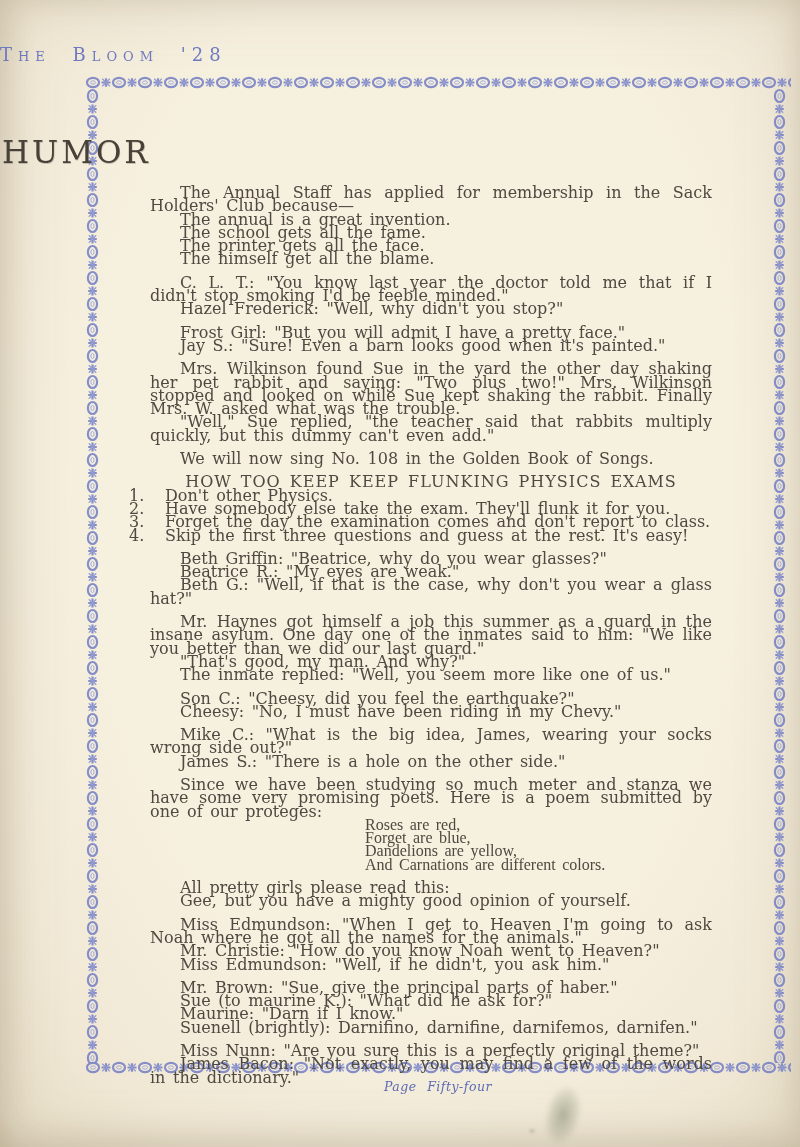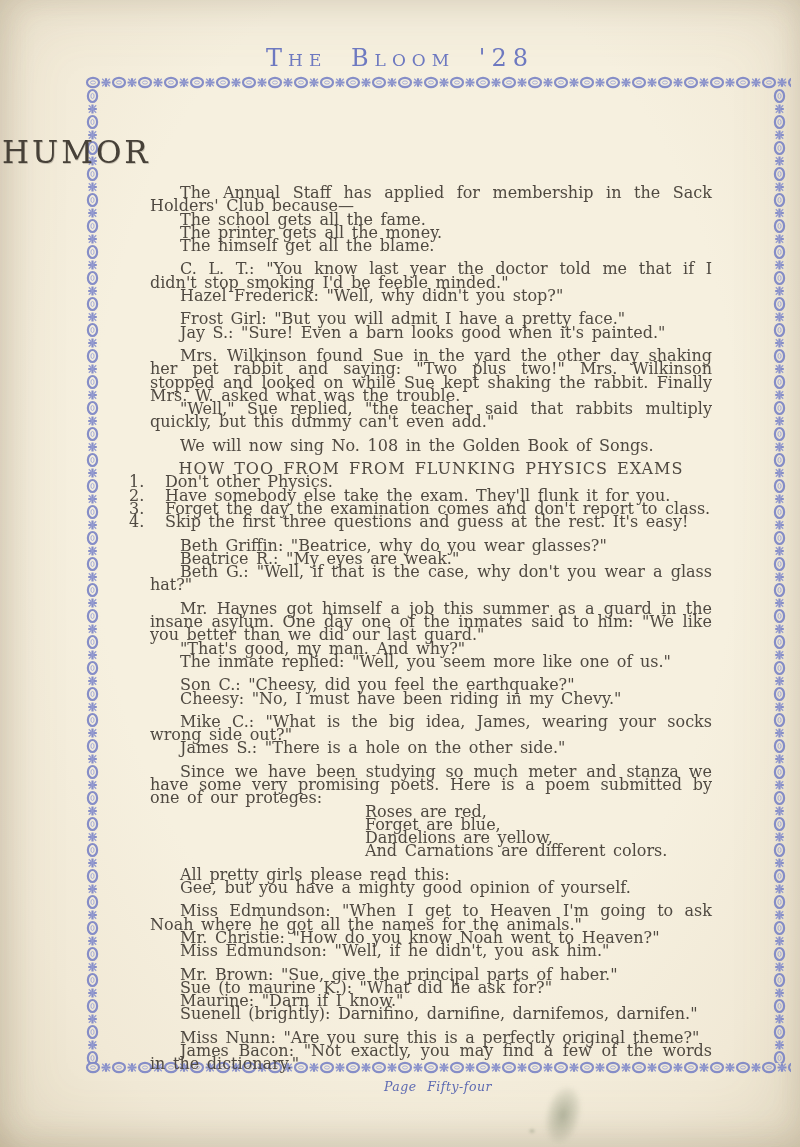--- a/index.html
+++ b/index.html
@@ -5,22 +5,22 @@
   html,body{margin:0;padding:0;}
   body{font-family:"DejaVu Serif", serif; background:#e8e0cc;}
   .page{
     position:relative; width:800px; height:1147px; overflow:hidden;
     background:
       radial-gradient(ellipse at 52% 42%, #f6f0df 55%, #f1e9d6 80%, #e9e0ca 97%, #e2d8c0 100%);
     box-shadow: inset 0 0 70px rgba(120,100,68,.16), inset 8px 0 30px rgba(120,100,68,.10), inset 0 -10px 30px rgba(120,100,68,.10);
     color:#4f4941;
   }
   .masthead{
-    position:absolute; top:44px; left:0; width:100%; text-align:center;
-    font-variant:small-caps; font-size:24px; letter-spacing:6px; word-spacing:10px;
+    position:absolute; top:44px; left:0; width:100%; 
+    font-variant:small-caps; font-size:18px; letter-spacing:6px; word-spacing:10px;
     color:#6e79c0;
   }
   .frame{position:absolute; opacity:.92;}
   .frame-top{left:85px; top:74px;}
   .frame-bottom{left:85px; top:1059px;}
   .frame-left{left:84px; top:88px;}
   .frame-right{left:771px; top:88px;}
   .humor-title{
     position:absolute; top:134px; left:2px; width:100%; text-align:left;
     font-size:31px; letter-spacing:3px; color:#474138;
@@ -31,21 +31,21 @@
     font-size:16px; line-height:13.3px; word-spacing:2.5px;
   }
   .content p{margin:0;}
   .para{text-indent:30px; text-align:justify;}
   .block{margin-top:10px;}
   .tight p{margin:0;}
   .phys-head{text-align:center; letter-spacing:1px; word-spacing:3px;}
   .list-item{display:flex; margin-left:-21px;}
   .list-item .num{width:36px; flex:0 0 36px;}
   .list-item .txt{flex:1;}
-  .poem-lines{margin-left:215px;}
+  .poem-lines{margin-left:215px;font-family:Liberation Serif, serif;}
   .footer{
     position:absolute; left:85px; top:1079px; width:706px; text-align:center;
     font-style:italic; font-size:12.5px; letter-spacing:0.5px; word-spacing:6px;
     color:#5d6ab2;
   }
   .smudge{
     position:absolute; left:546px; top:1086px; width:34px; height:58px;
     background: radial-gradient(ellipse at 50% 50%, rgba(100,112,84,.45), rgba(100,112,84,.15) 55%, transparent 75%);
     filter: blur(2px); transform: rotate(14deg);
   }
@@ -106,22 +106,23 @@
       </defs>
     <rect width="17" height="975" fill="url(#chR)"></rect>
   </svg>
 
   <div class="humor-title">HUMOR</div>
 
   <div class="content">
 
     <div class="tight">
       <p class="para">The Annual Staff has applied for membership in the Sack Holders' Club because—</p>
+      <p class="para">The annual is a great invention.</p>
       <p class="para">The school gets all the fame.</p>
-      <p class="para">The printer gets all the money.</p>
+      <p class="para">The printer gets all the face.</p>
       <p class="para">The himself get all the blame.</p>
     </div>
 
     <div class="tight block">
       <p class="para">C. L. T.:  "You know last year the doctor told me that if I didn't stop smoking I'd be feeble minded."</p>
       <p class="para">Hazel Frederick:  "Well, why didn't you stop?"</p>
     </div>
 
     <div class="tight block">
       <p class="para">Frost Girl:  "But you will admit I have a pretty face."</p>
@@ -131,21 +132,21 @@
     <div class="tight block">
       <p class="para">Mrs. Wilkinson found Sue in the yard the other day shaking her pet rabbit and saying:  "Two plus two!"  Mrs. Wilkinson stopped and looked on while Sue kept shaking the rabbit.  Finally Mrs. W. asked what was the trouble.</p>
       <p class="para">"Well," Sue replied, "the teacher said that rabbits multiply quickly, but this dummy can't even add."</p>
     </div>
 
     <div class="tight block">
       <p class="para">We will now sing No. 108 in the Golden Book of Songs.</p>
     </div>
 
     <div class="tight block">
-      <p class="phys-head">HOW TOO FROM FROM FLUNKING PHYSICS EXAMS</p>
+      <p class="phys-head">HOW TOO KEEP KEEP FLUNKING PHYSICS EXAMS</p>
       <div class="list-item">
         <span class="num">1.</span>
         <span class="txt">Don't other Physics.</span>
       </div>
       <div class="list-item">
         <span class="num">2.</span>
         <span class="txt">Have somebody else take the exam.  They'll flunk it for you.</span>
       </div>
       <div class="list-item">
         <span class="num">3.</span>

